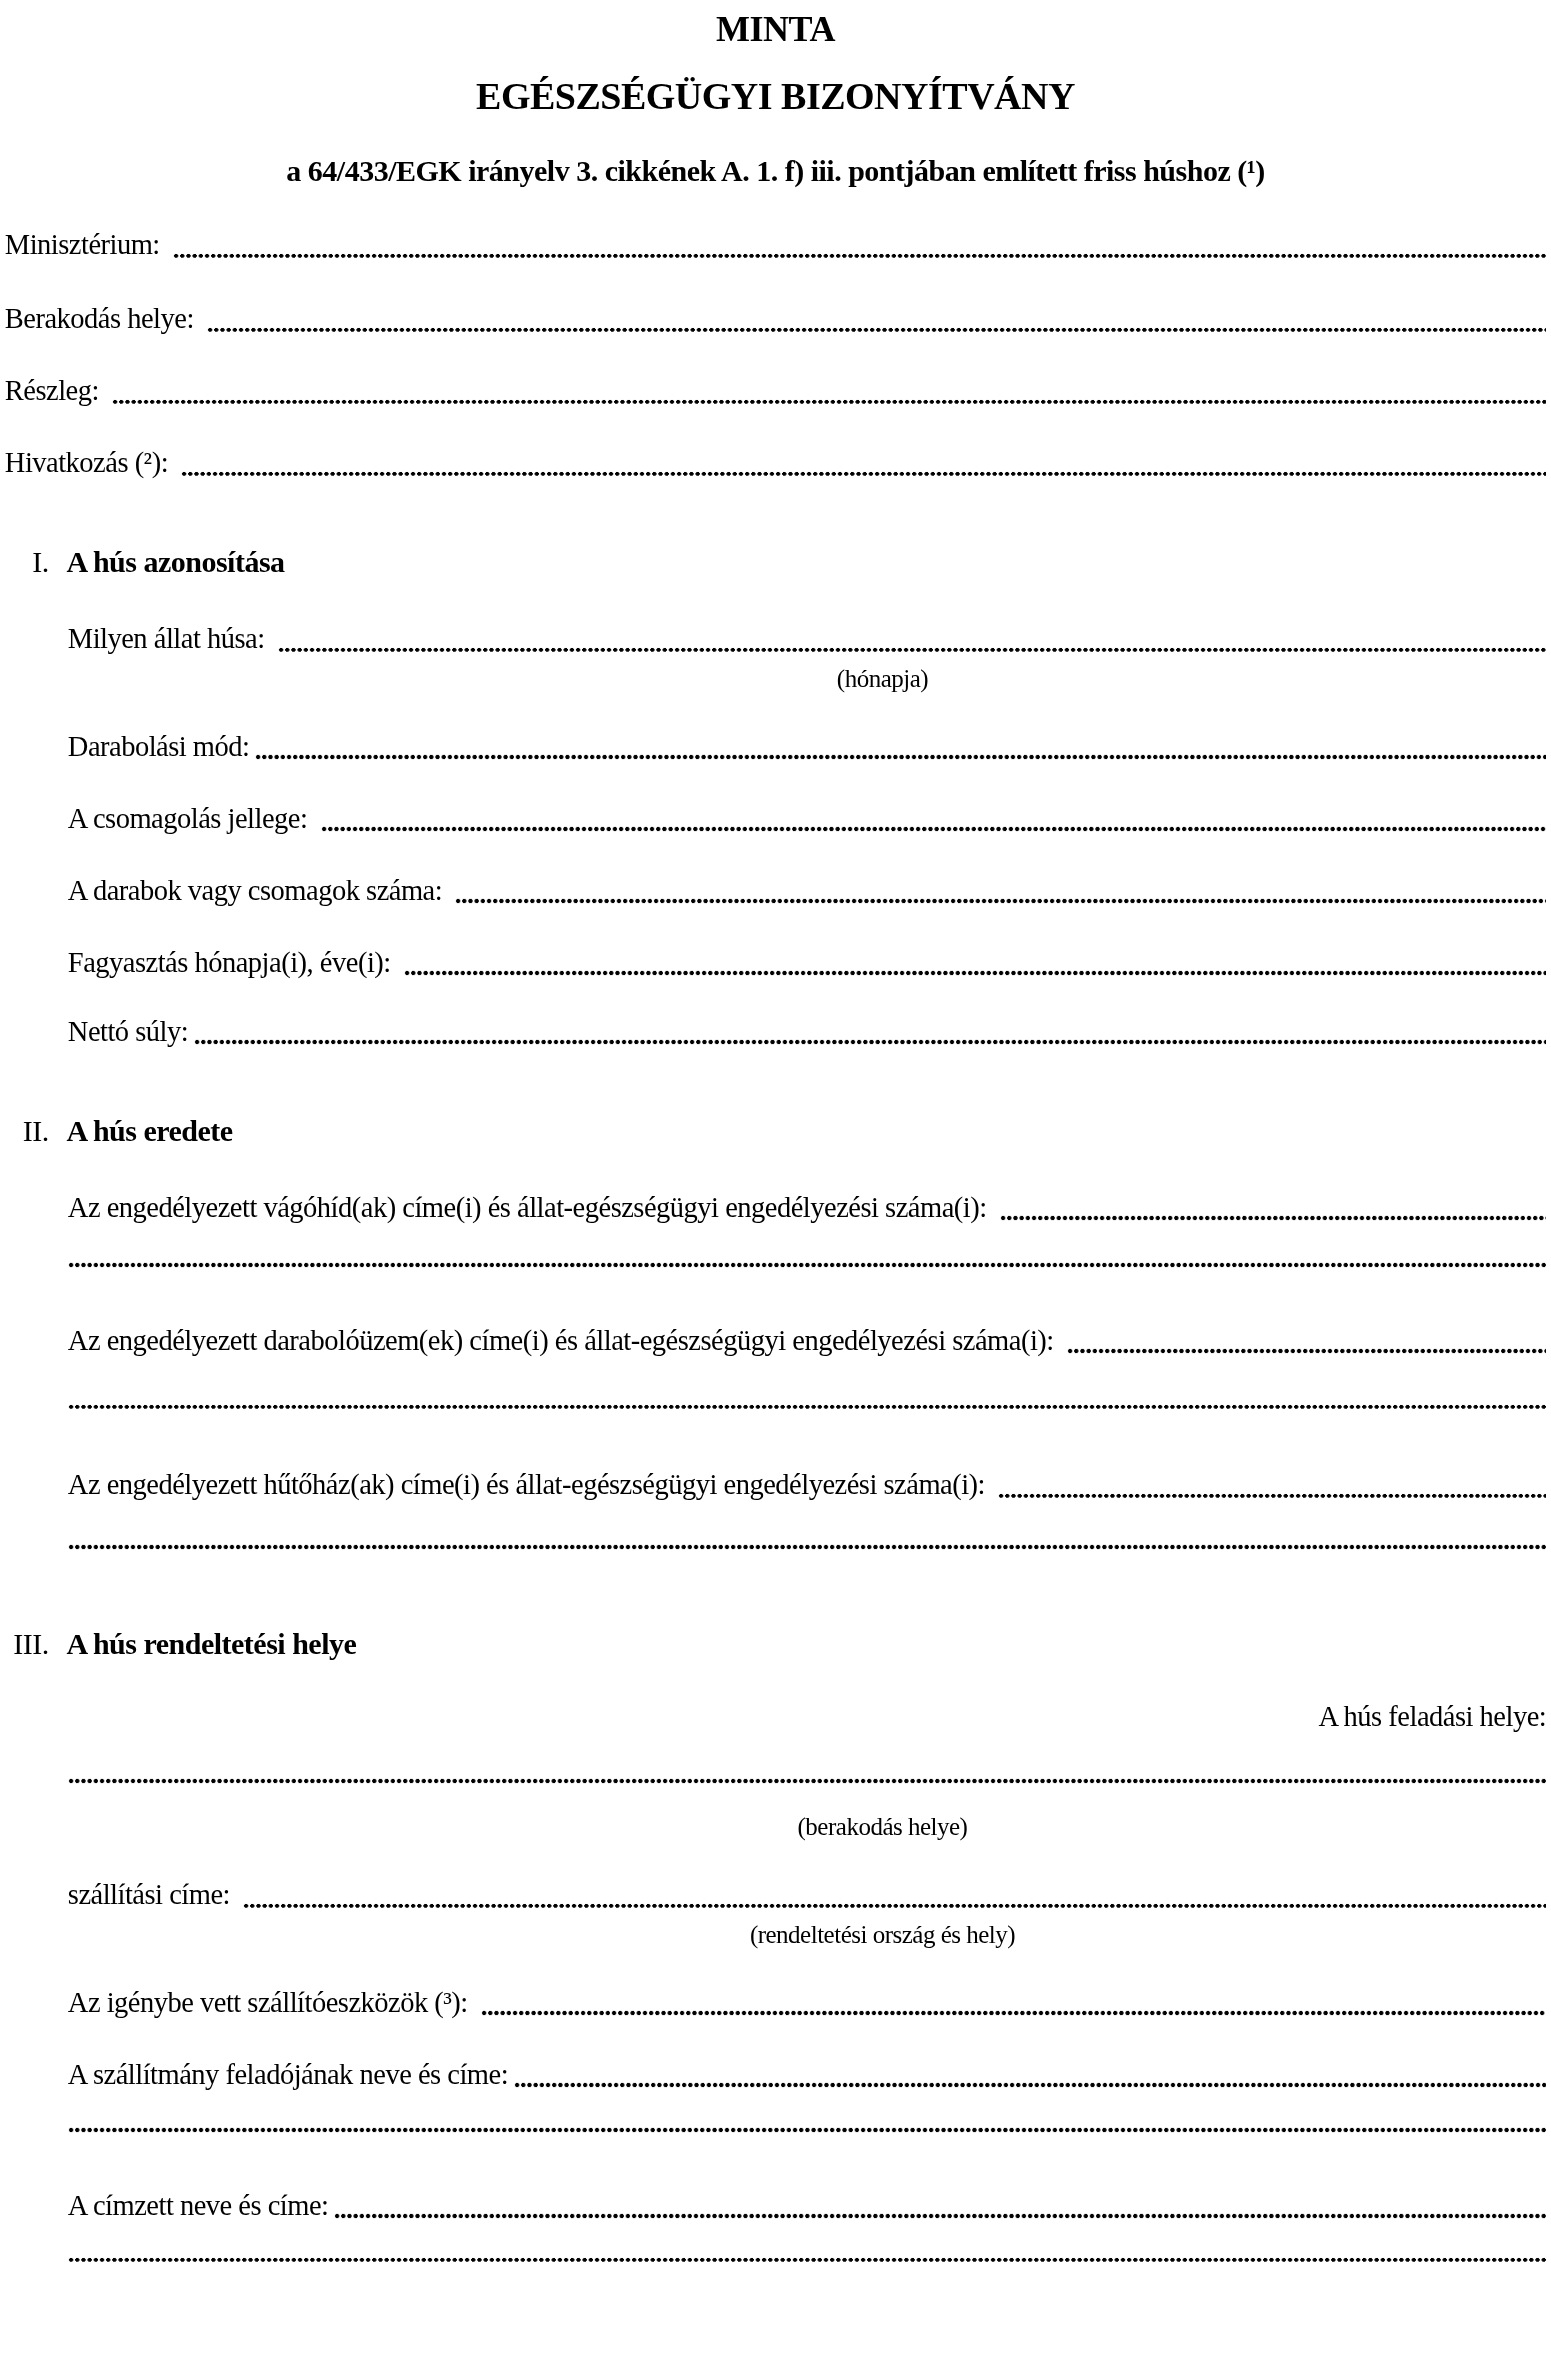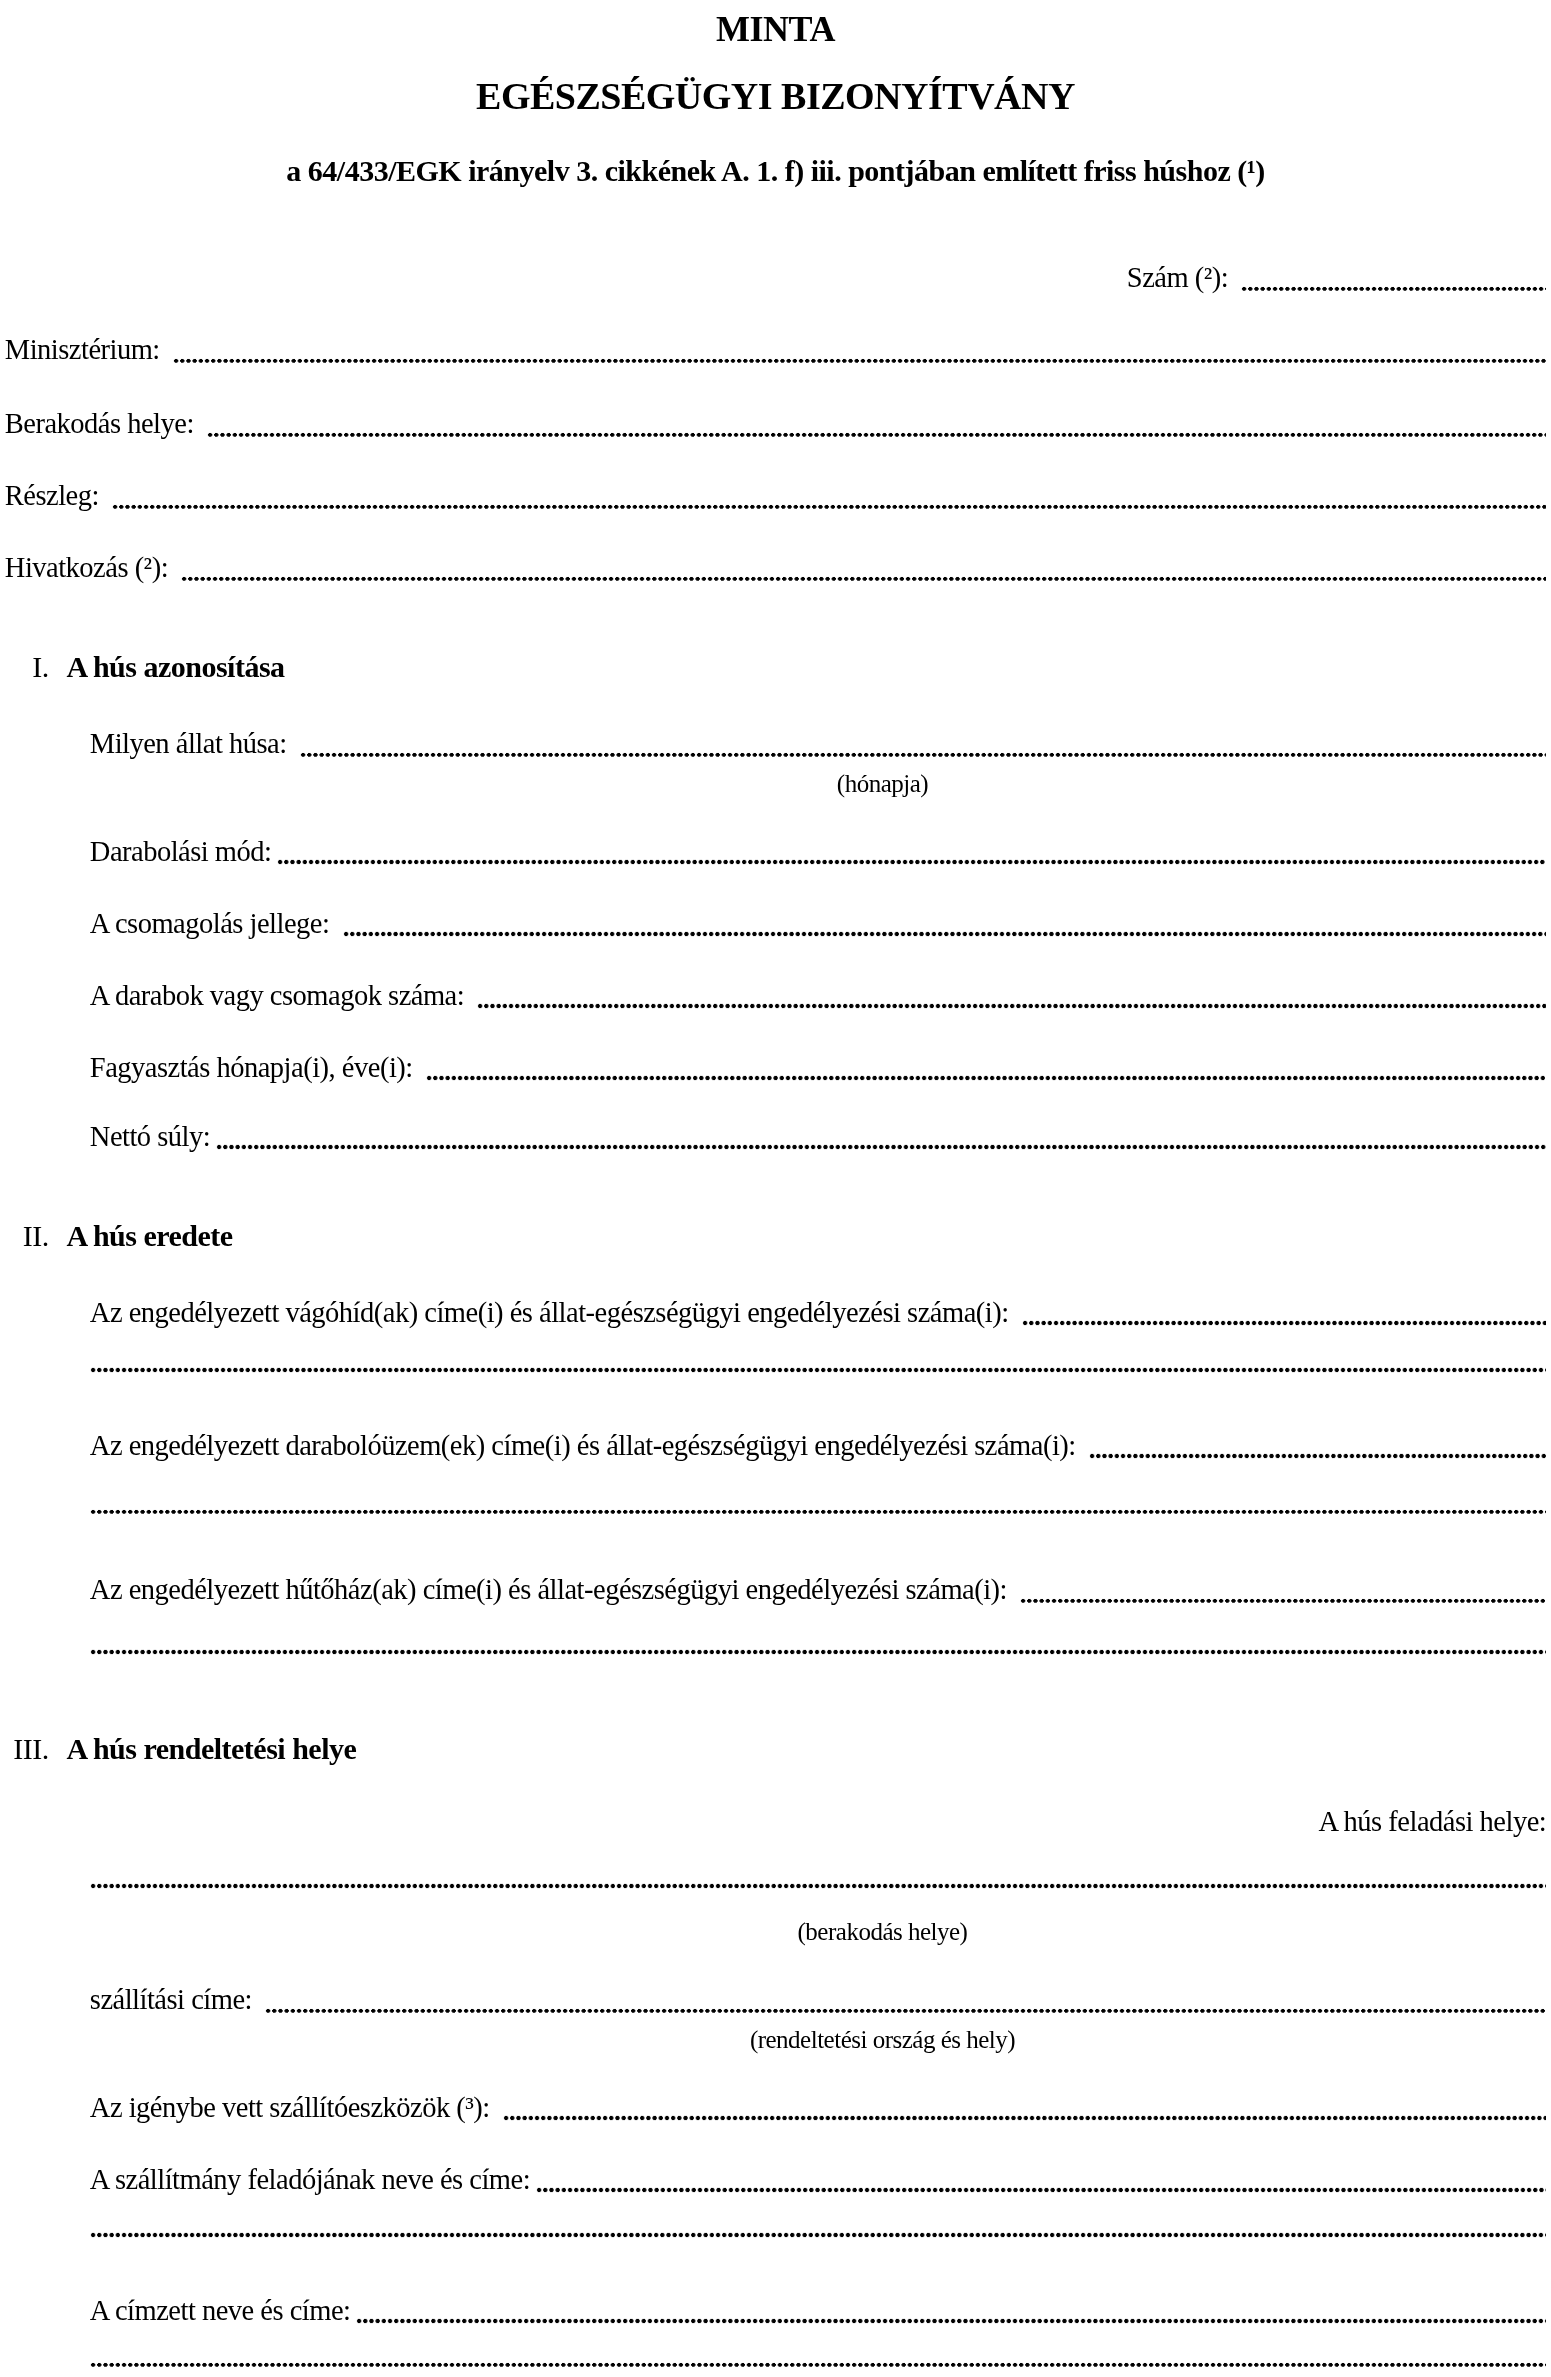--- a/index.html
+++ b/index.html
@@ -66,21 +66,21 @@
   .leader.tight { margin-left: 5.7px; }
 
   
   .dotline {
     height: 5.7px;
     background-image: radial-gradient(circle, #000 1.9px, transparent 2.1px);
     background-size: 6.2px 5.7px;
     background-repeat: repeat-x;
     background-position: left center;
   }
-  .indent { margin-left: 85px; }
+  .indent { margin-left: 63px; }
 
   
   .num-row { margin-left: 1122px; }
 
   
   .sec-head {
     display: flex;
     align-items: baseline;
     font-weight: bold;
     font-size: 30px;
@@ -116,24 +116,20 @@
 <body>
 
 <div class="page">
 
   <div class="doc-title1" style="margin-top:2.4px">MINTA</div>
 
   <div class="doc-title2" style="margin-top:20px">EGÉSZSÉGÜGYI BIZONYÍTVÁNY</div>
 
   <div class="doc-subtitle" style="margin-top:31px">a 64/433/EGK irányelv 3. cikkének A. 1. f) iii. pontjában említett friss húshoz (¹)</div>
 
-  <div class="row num-row" style="margin-top:69px">
-    <span class="label">Szám (²):</span>
-    <span class="leader"></span>
-  </div>
 
   <div class="row" style="margin-top:36px">
     <span class="label">Minisztérium:</span>
     <span class="leader"></span>
   </div>
 
   <div class="row" style="margin-top:38px">
     <span class="label">Berakodás helye:</span>
     <span class="leader"></span>
   </div>

